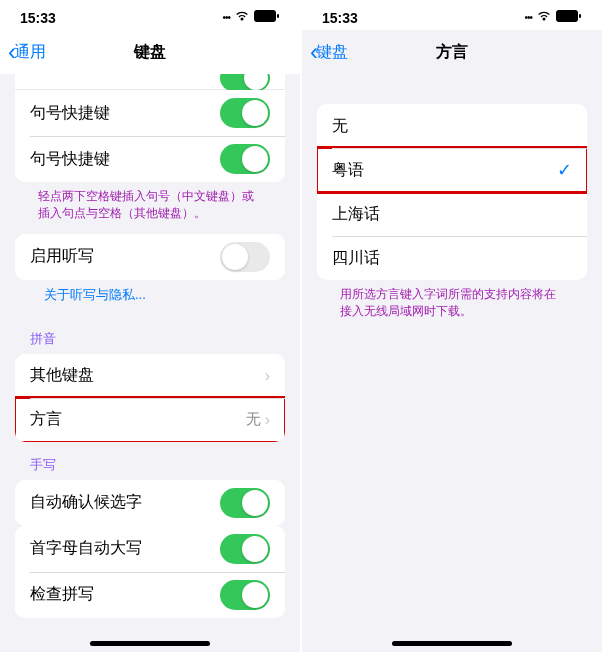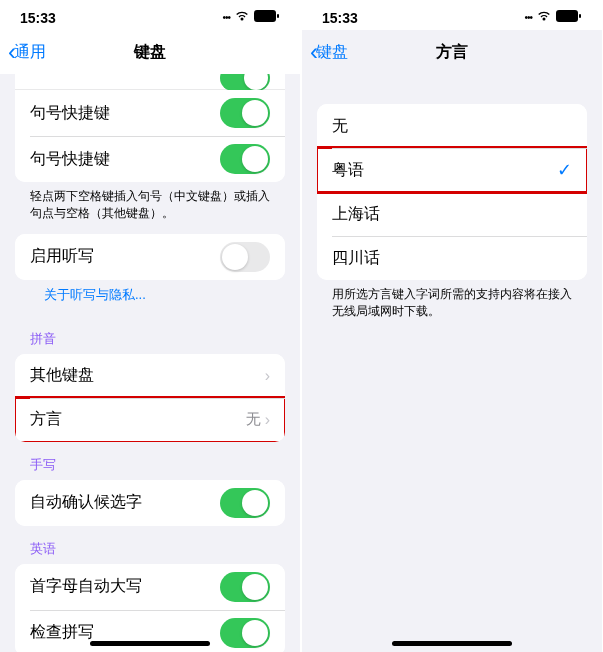--- a/index.html
+++ b/index.html
@@ -92,21 +92,21 @@
     }
     .toggle.on { background: #34c759; }
     .toggle.off { background: #e9e9ea; }
     .toggle::after {
       content:''; position:absolute; top:2px; width:26px; height:26px;
       border-radius:50%; background:#fff; box-shadow:0 1px 3px rgba(0,0,0,.2);
     }
     .toggle.on::after { right:2px; }
     .toggle.off::after { left:2px; }
     .footer-note {
-      color:#000000; font-size:12px; padding: 6px 30px 12px; line-height:1.4;
+      color:#a21caf; font-size:12px; padding: 6px 38px 12px; line-height:1.4;
     }
     .link-note {
       color:#007aff; font-size:13px; padding: 6px 44px 12px;
     }
     .section-header {
       color:#8b5cf6; font-size:13px; padding: 14px 30px 6px;
     }
     .highlighted {
       outline: 3px solid #d40000;
       outline-offset: -1px;
@@ -218,21 +218,20 @@
     </div>
 
     <div class="section-header">手写</div>
     <div class="group">
       <div class="row">
         <span class="row-label">自动确认候选字</span>
         <div class="toggle on"></div>
       </div>
     </div>
 
-    <div class="section-header">英语</div>
     <div class="group">
       <div class="row">
         <span class="row-label">首字母自动大写</span>
         <div class="toggle on"></div>
       </div>
       <div class="row">
         <span class="row-label">检查拼写</span>
         <div class="toggle on"></div>
       </div>
 

